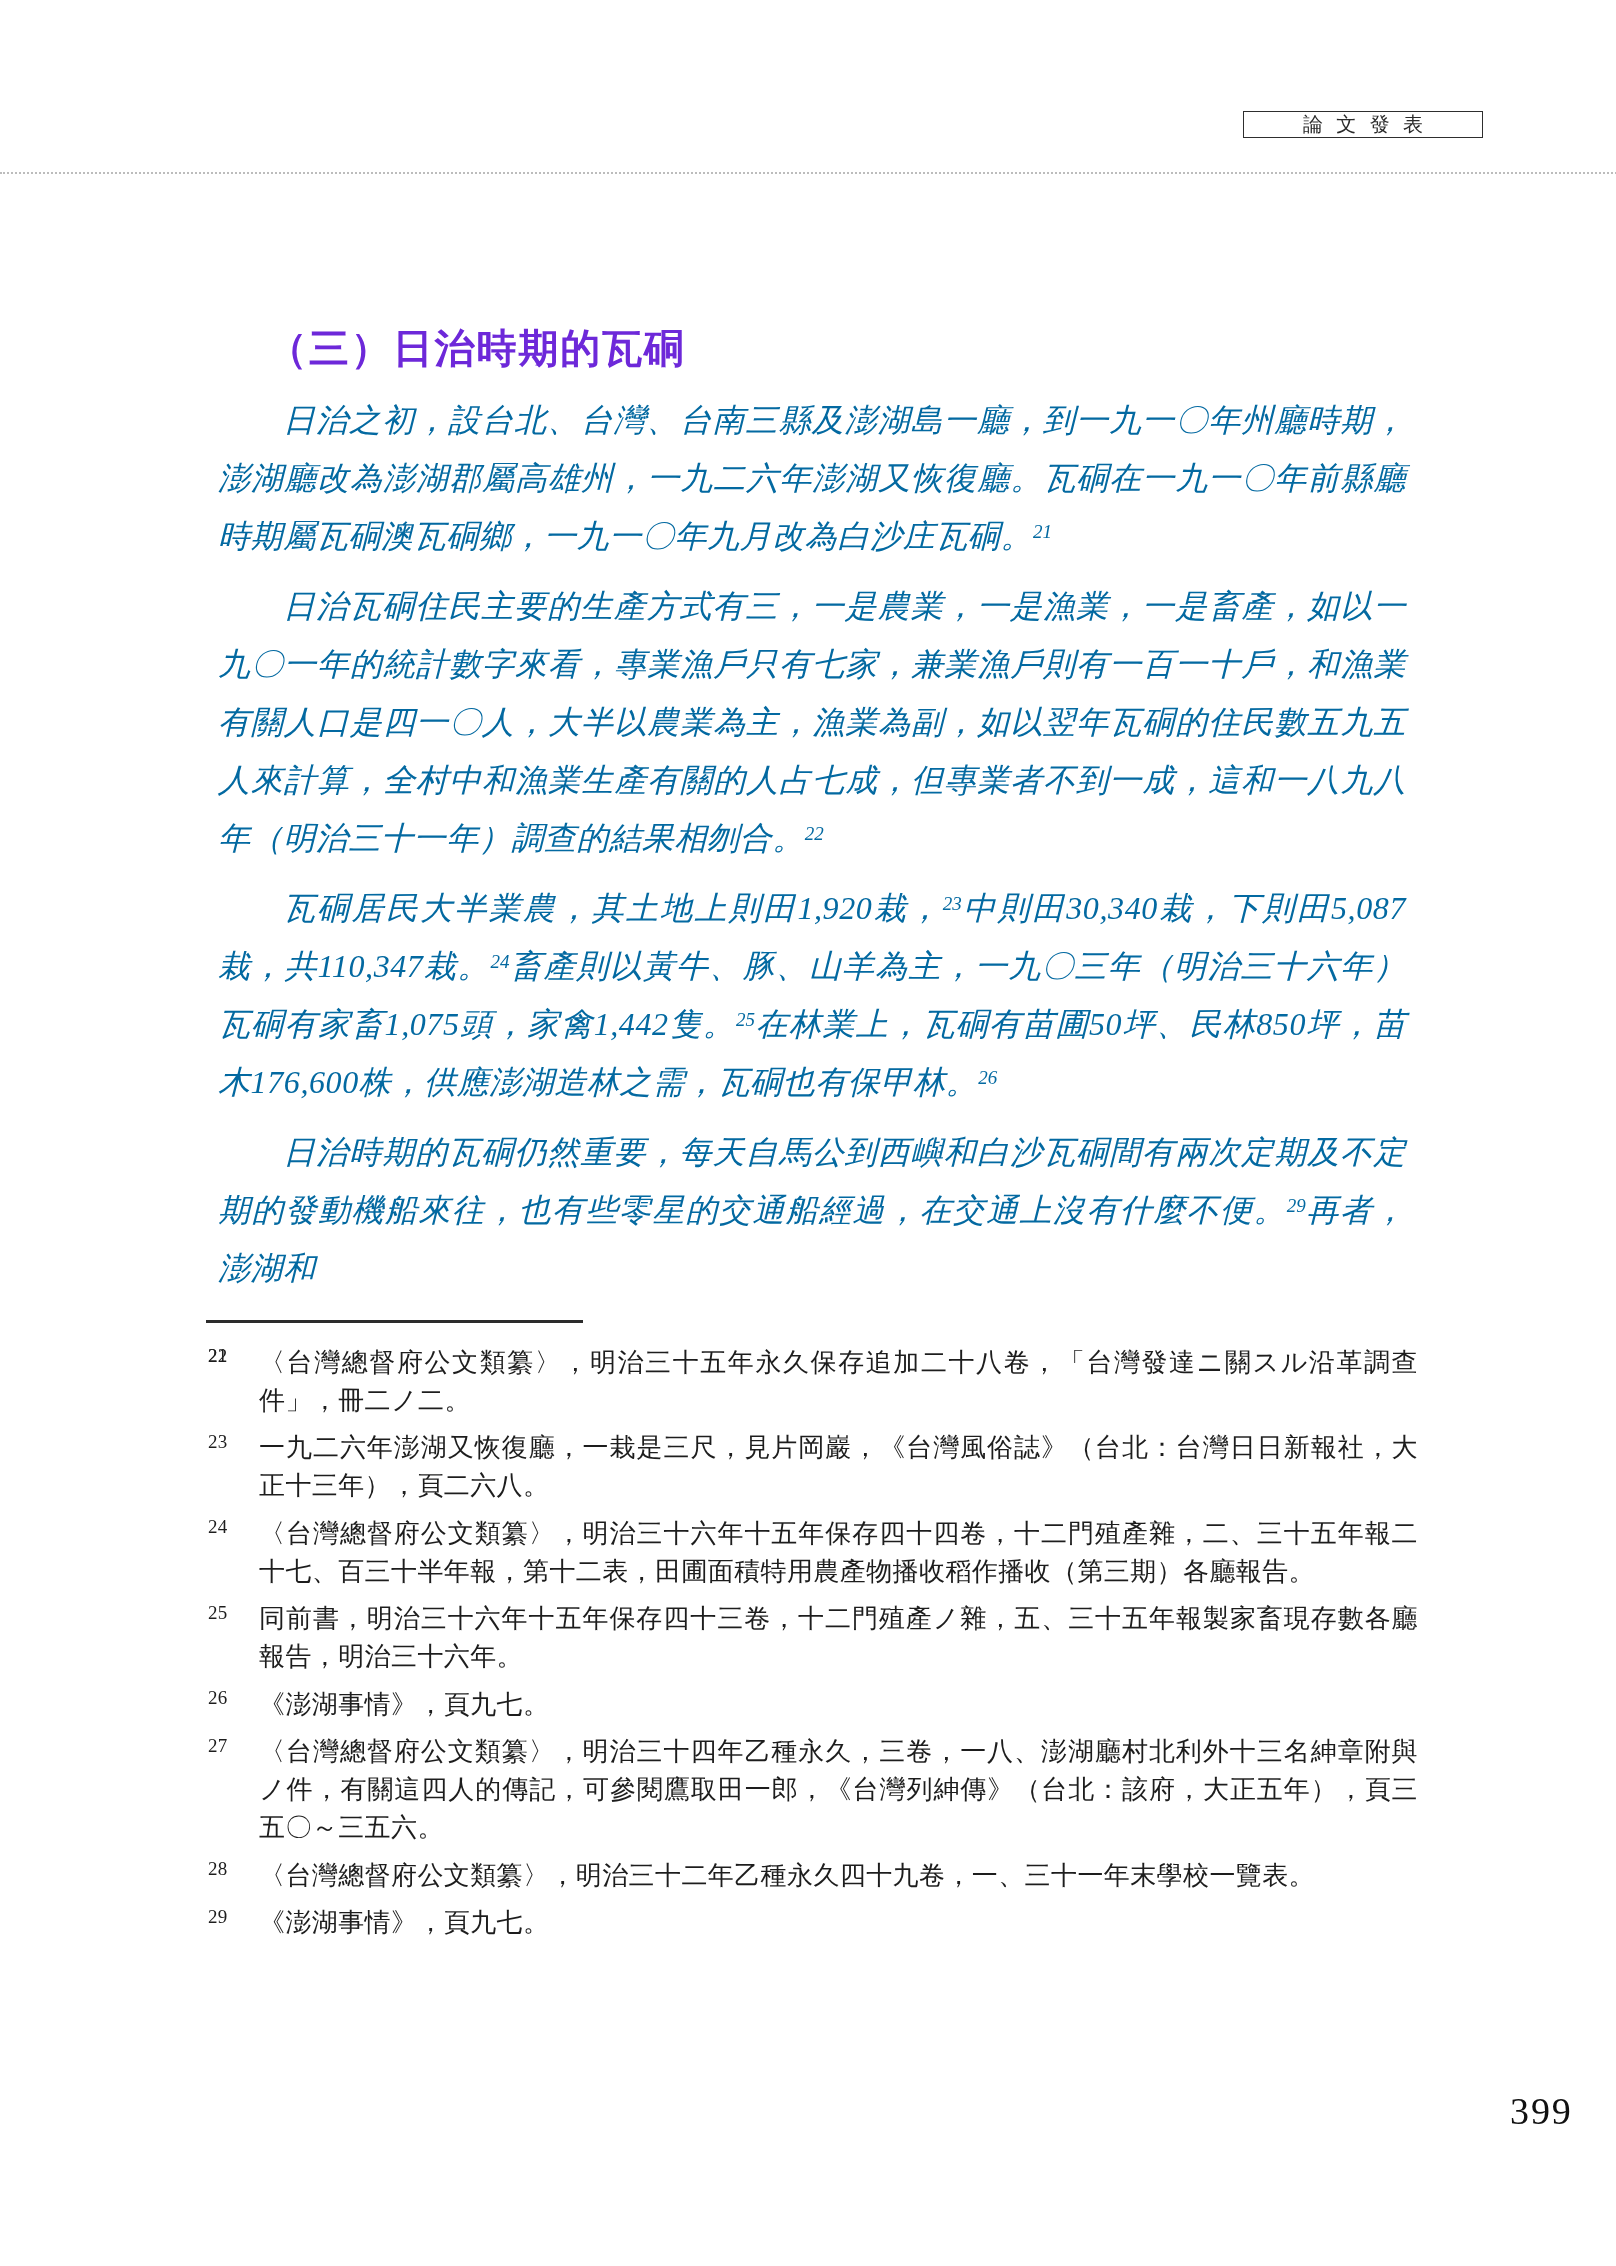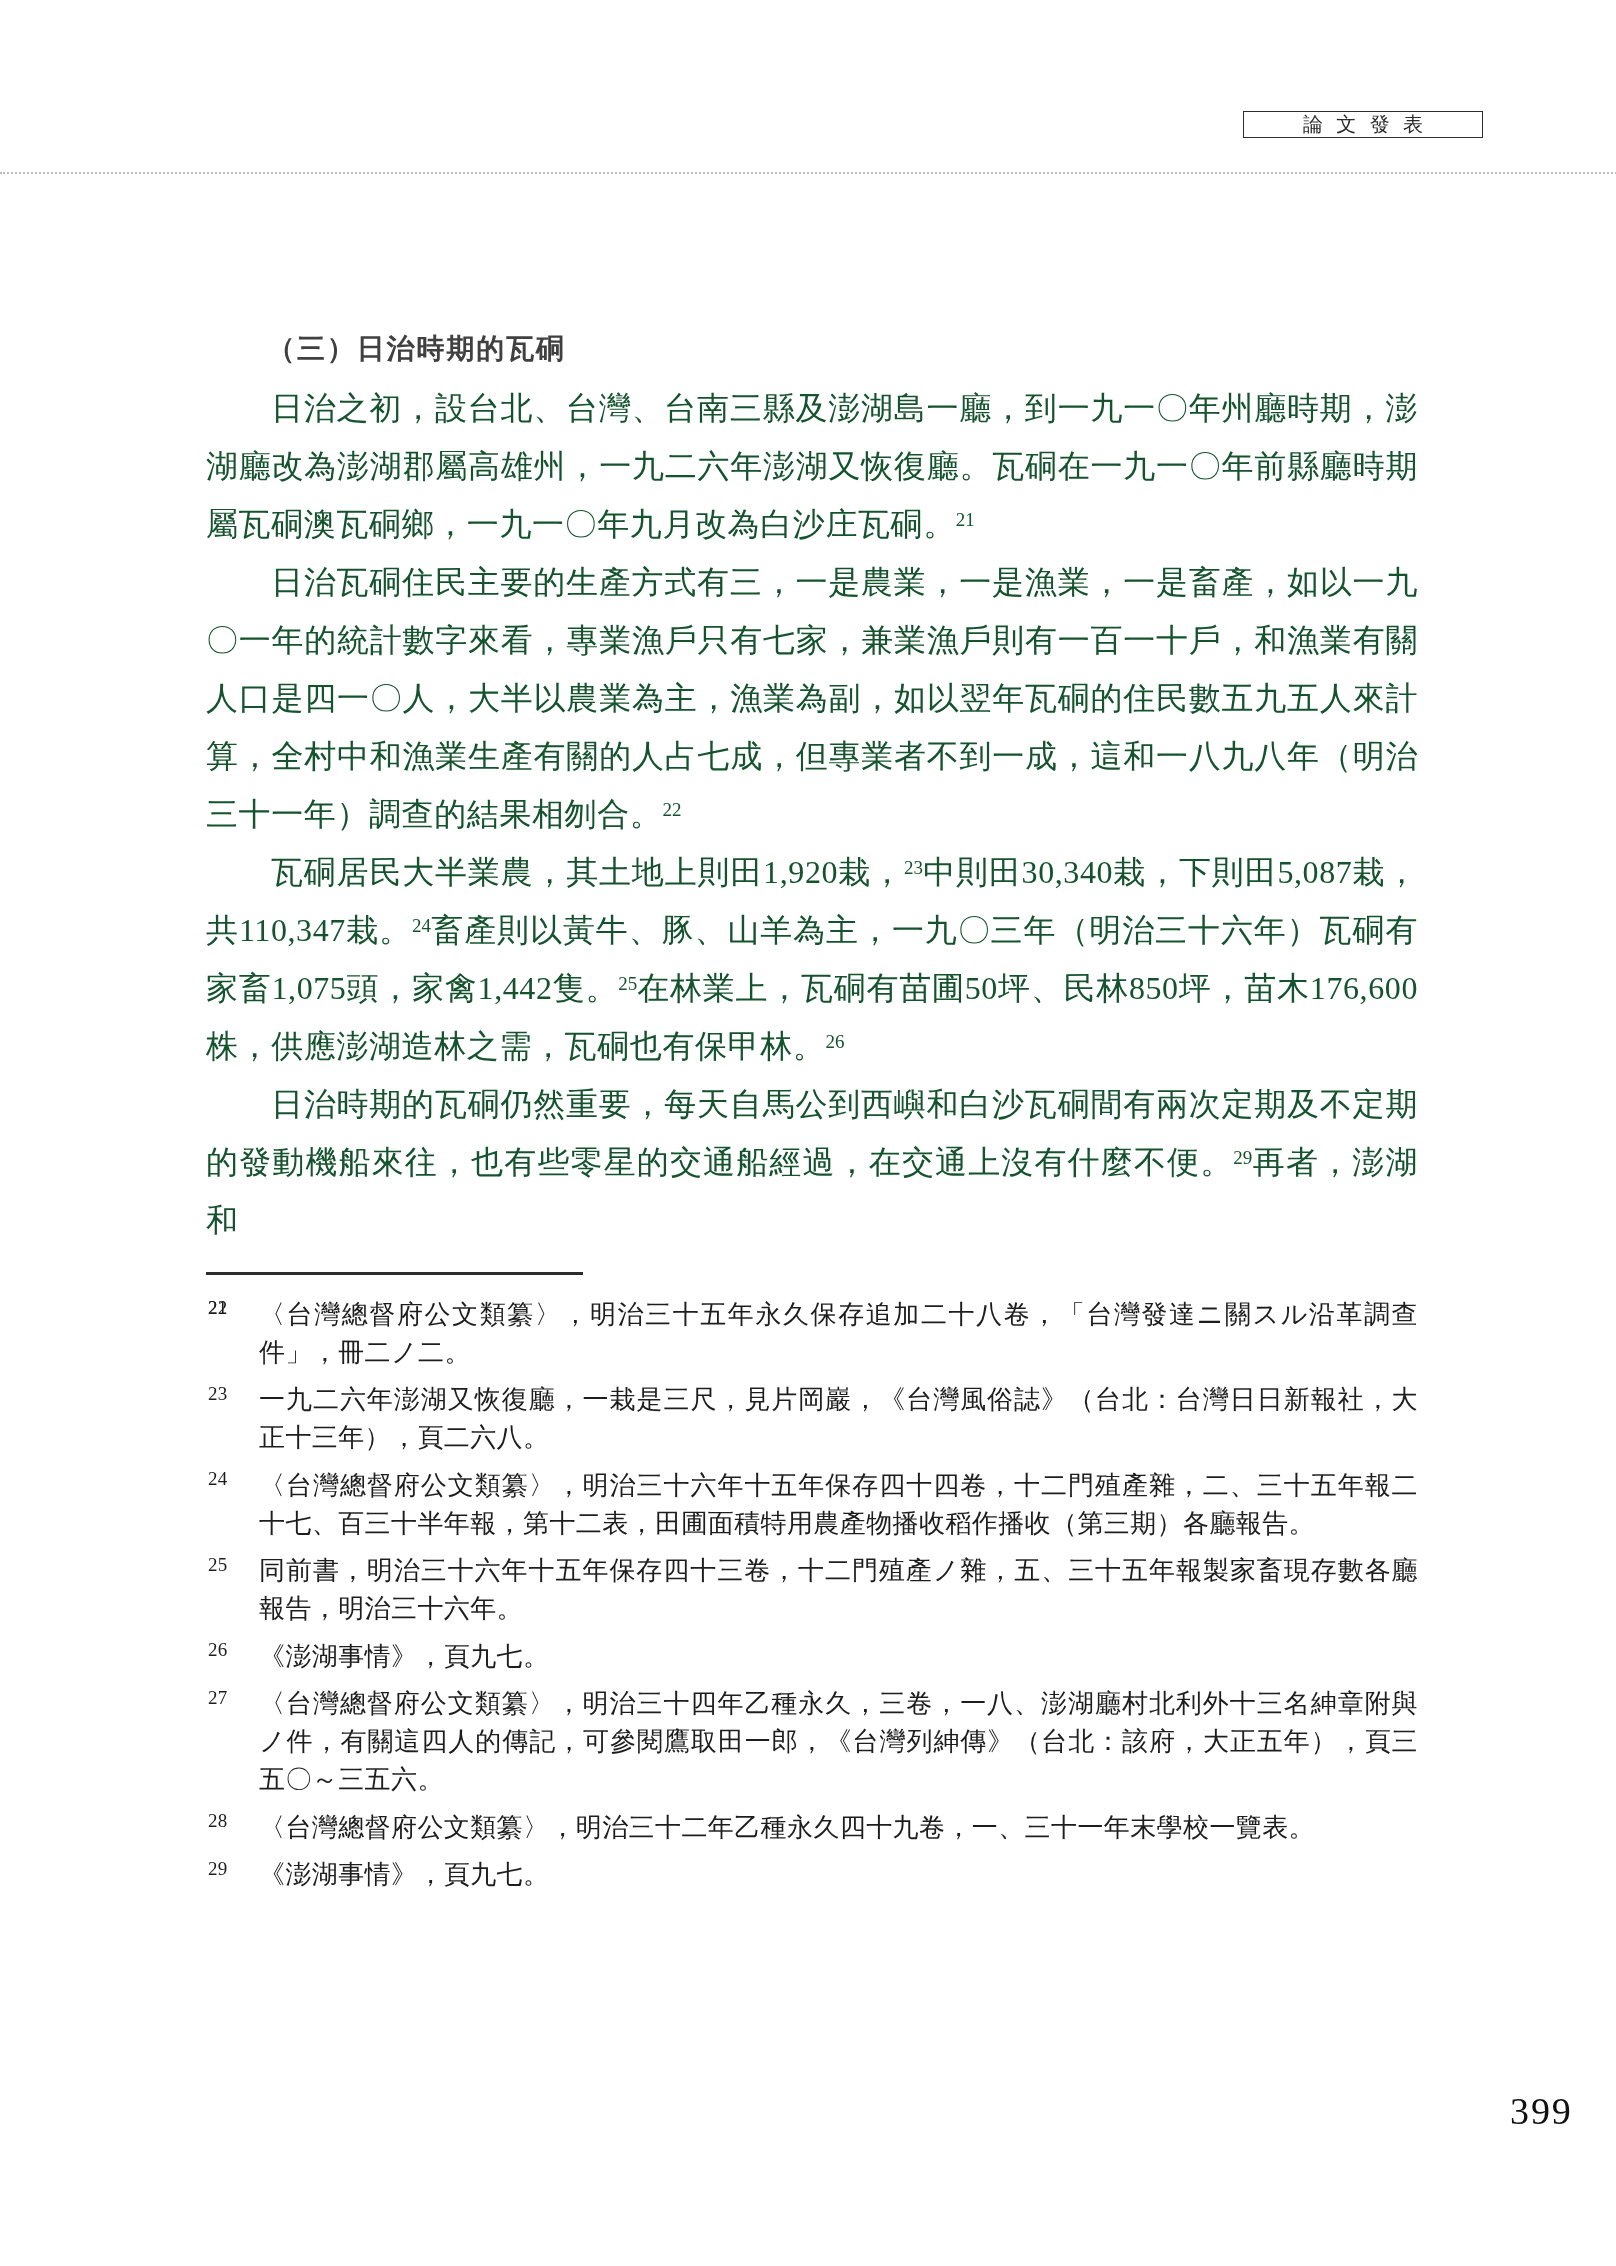--- a/index.html
+++ b/index.html
@@ -37,32 +37,33 @@
     border-top:2.9px dotted #bcbcbc;
   }
   
   .text-block {
     position:absolute; left:206px; top:318px;
     width:1212px;
   }
   .heading {
     margin:0 0 0 61px;
     font-family:"Liberation Sans","DejaVu Sans",sans-serif;
-    font-size:28px; font-weight:600;
+    font-size:40px; font-weight:600;
     line-height:61px; letter-spacing:1.9px;
-    color:#404040;
+    color:#6d28d9;
   }
   #paragraphs p {
-    margin:0;
+    margin:12px;
     font-size:32px;
     line-height:58px;
     text-align:justify;
     text-indent:65px;
     letter-spacing:0.6px;
-    color:#14532d;
+    color:#0369a1;
+    font-style:italic;
   }
   #paragraphs sup.ref {
     font-size:19px;
     line-height:0;
     vertical-align:8.6px;
     letter-spacing:0;
   }
   .fn-rule {
     margin-top:23px;
     width:377px; height:2.9px;

